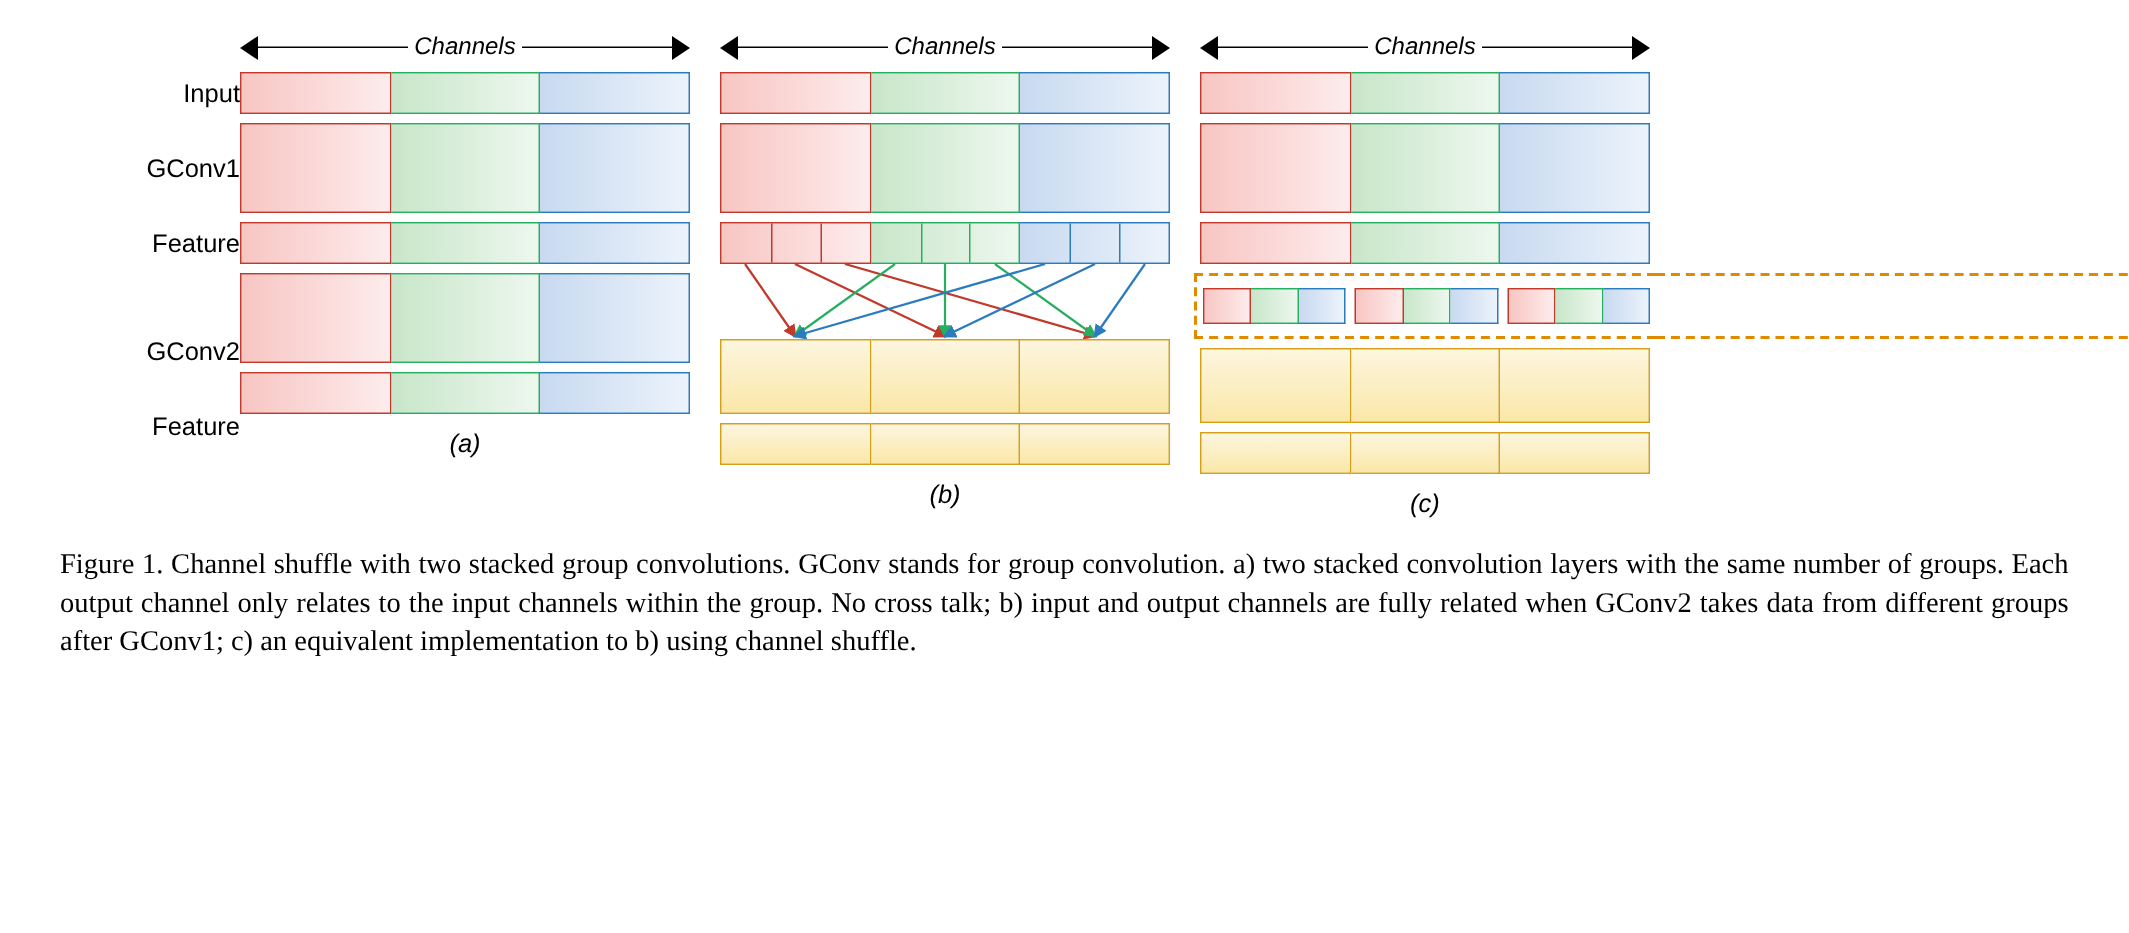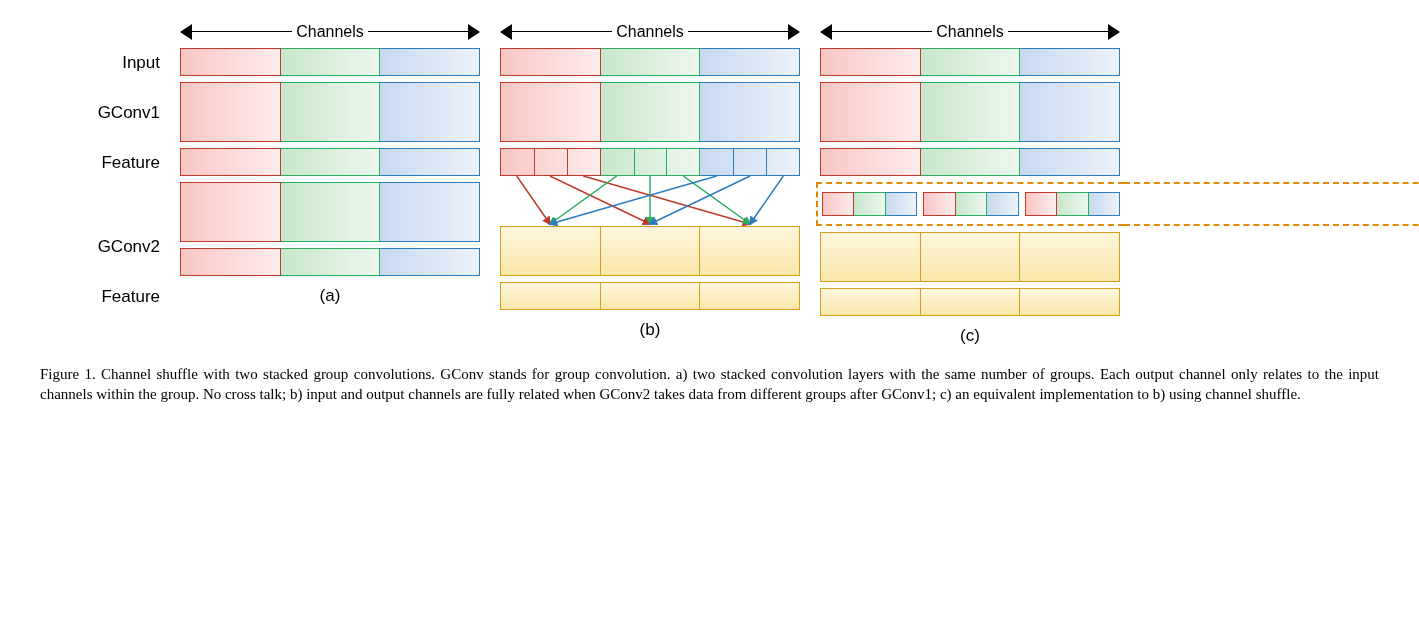--- a/index.html
+++ b/index.html
@@ -27,26 +27,26 @@
     align-items: flex-end;
     font-family: Helvetica, Arial, sans-serif;
     font-size: 17px;
     color: #000;
     padding-top: 28px; 
   }
   .rl { height: 30px; line-height: 30px; }
   .rl-input { margin-top: 0; }
   .rl-gconv1 { margin-top: 20px; }
   .rl-feature { margin-top: 20px; text-align: right; }
-  .rl-gconv2 { margin-top: 54px; }
+  .rl-gconv2 { margin-top: 42px; }
   .rl-output { margin-top: 20px; }
 
   .panels { display: flex; gap: 40px; align-items: flex-start; }
 
-  .panel { width: 280px; display: flex; flex-direction: column; align-items: flex-start; }
+  .panel { width: 280px; display: flex; flex-direction: column; align-items: flex-end; font-style: italic; }
   .channels-arrow {
     height: 24px; width: 300px;
     display: flex; align-items: center; justify-content: center;
     font-family: Helvetica, Arial, sans-serif;
     font-size: 16px;
     color: #000;
     position: relative;
   }
   .ca-line {
     position: absolute; top: 11px; left: 6px; right: 6px;
@@ -136,21 +136,21 @@
     font-family: Helvetica, Arial, sans-serif;
     font-size: 17px;
     color: #000;
     text-align: center;
     width: 300px;
   }
 
   .caption {
     margin-top: 18px;
     text-align: justify;
-    font-size: 15px;
+    font-size: 19px;
     line-height: 1.35;
     width: 1339px;
   }
 </style>
 </head>
 <body>
 
 <div class="fig-wrap">
 
   <div class="fig-row">

